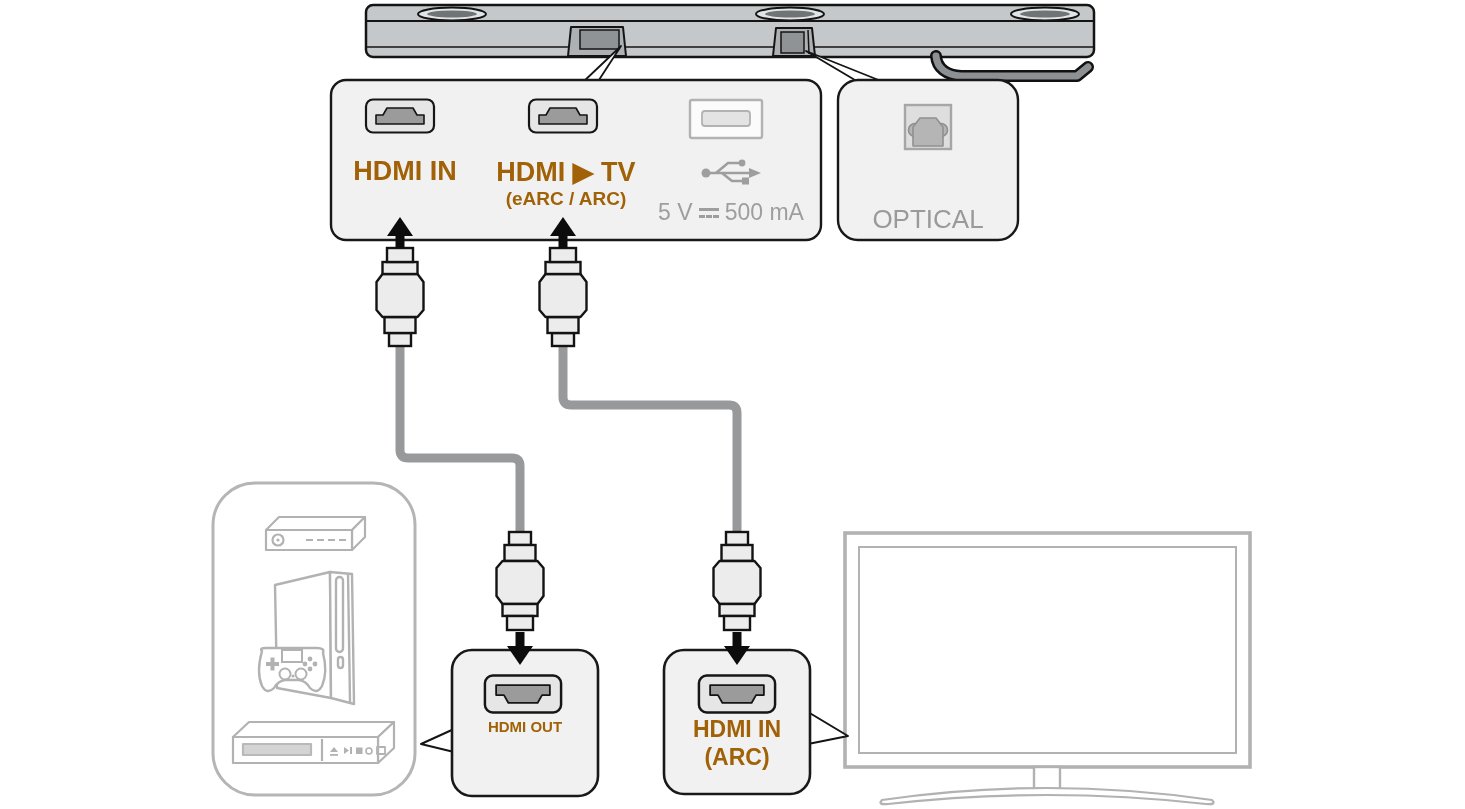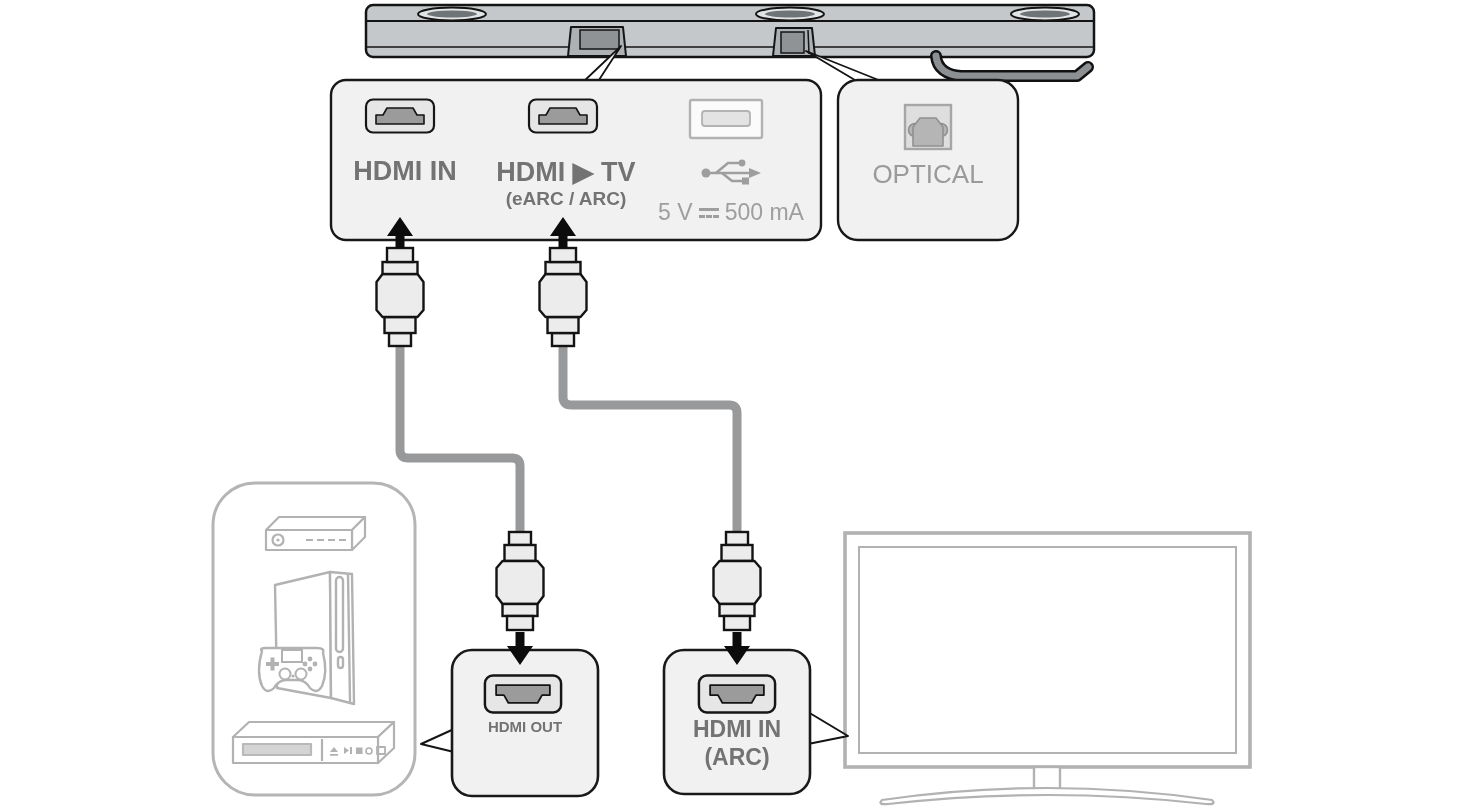--- a/index.html
+++ b/index.html
@@ -2,22 +2,22 @@
 <html><head>
 <meta charset="utf-8">
 <style>
   html,body{margin:0;padding:0;background:#fff;}
   .canvas{
     position:relative;width:1465px;height:809px;background:#ffffff;overflow:hidden;
     font-family:"Liberation Sans", sans-serif;
   }
   .art{position:absolute;left:0;top:0;}
   .lbl{position:absolute;text-align:center;white-space:nowrap;}
-  .lbl-dark{color:#737373;font-weight:700;}
-  .lbl-gray{color:#9a9a9a;font-weight:400;}
+  .lbl-dark{color:#a16207;font-weight:700;}
+  .lbl-gray{color:#9a9a9a;font-weight:400;margin-top:45px;}
   #hdmi-in-label{left:330px;top:156px;width:150px;font-size:27px;}
   #hdmi-tv-label{left:472px;top:156px;width:188px;font-size:27px;}
   #earc-label{left:472px;top:188px;width:188px;font-size:19px;}
   #usb-block{left:640px;top:158px;width:182px;display:flex;flex-direction:column;align-items:center;gap:1px;color:#9e9e9e;}
   #usb-power-row{display:flex;align-items:center;gap:6px;font-size:23px;color:#9e9e9e;margin-top:12px;}
   #optical-label{left:838px;top:160px;width:180px;font-size:26px;line-height:1.12;}
   #hdmi-out-label{left:452px;top:718px;width:146px;font-size:15px;}
   #hdmi-arc-label{left:664px;top:715px;width:146px;font-size:23px;line-height:1.22;}
   .dc-symbol{display:inline-block;width:20px;}
   .dc-solid{height:0;border-top:3px solid #9e9e9e;}

